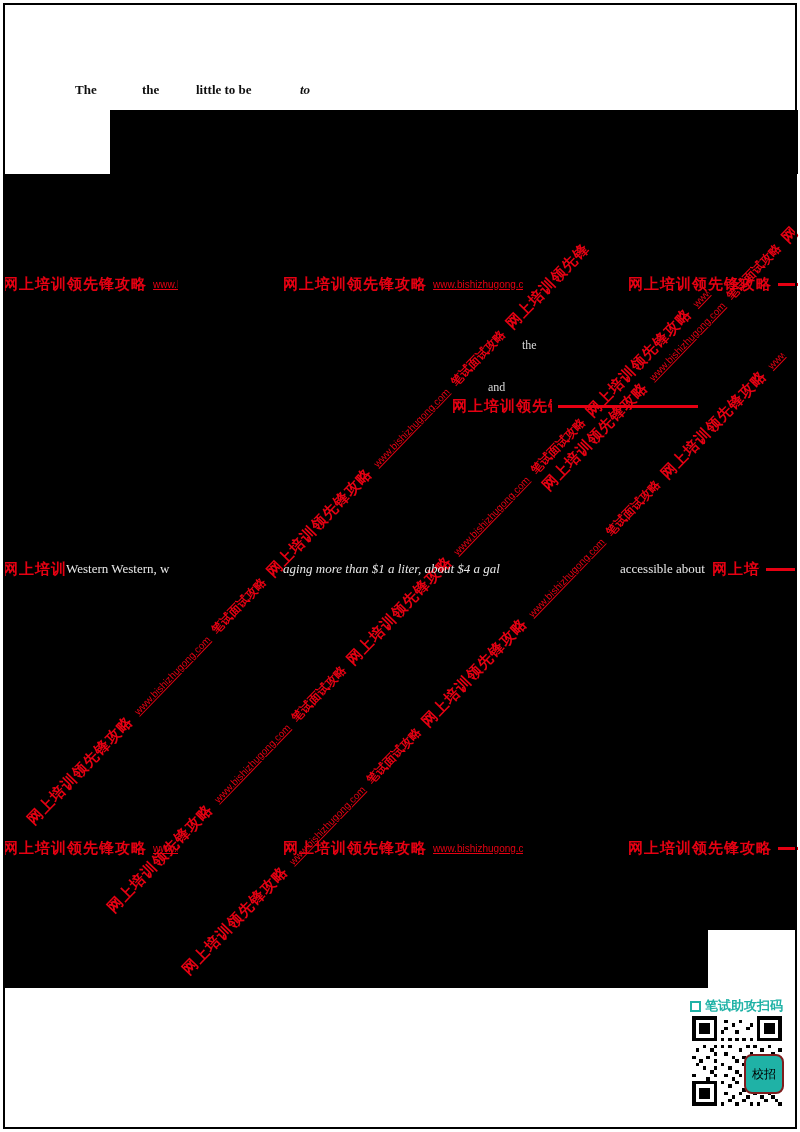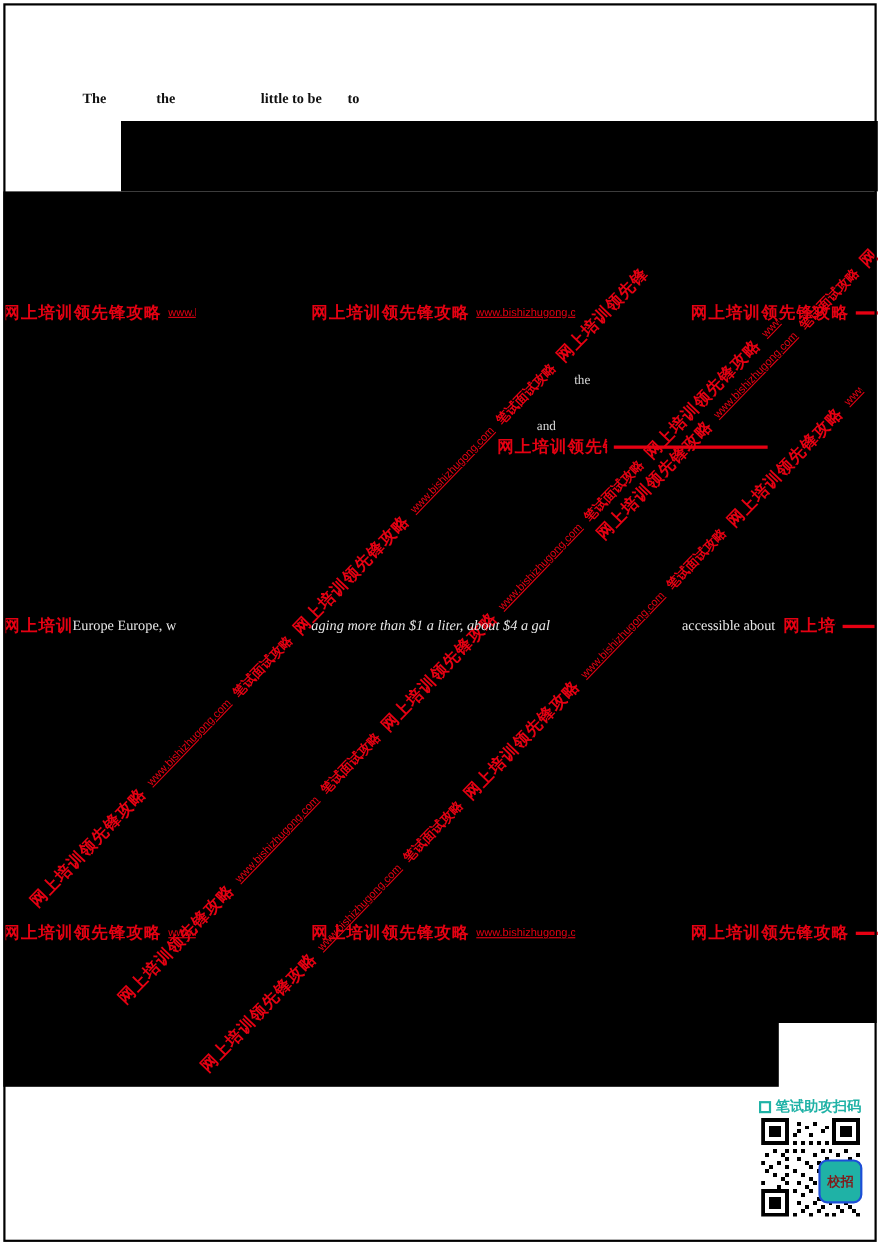--- a/index.html
+++ b/index.html
@@ -38,38 +38,38 @@
   .qr-label{
     position:absolute;left:690px;top:998px;width:122px;height:16px;
     display:flex;align-items:center;gap:4px;
     color:var(--teal);font-weight:700;font-size:13px;white-space:nowrap;
   }
   .qr-mini{width:11px;height:11px;border:2px solid var(--teal);box-sizing:border-box;background:#fff;flex:none;}
   .qr{position:absolute;left:692px;top:1016px;width:90px;height:90px;background:#fff;}
   .qr svg{display:block;width:100%;height:100%;}
   .badge{
     position:absolute;left:744px;top:1054px;width:40px;height:40px;
-    background:var(--teal);border:2px solid #1d4ed8;border-radius:8px;box-sizing:border-box;
-    color:#7f1d1d;display:flex;align-items:center;justify-content:center;
-    font-size:12px;font-weight:700;
+    background:var(--teal);border:2px solid #7f1d1d;border-radius:8px;box-sizing:border-box;
+    color:#000000;display:flex;align-items:center;justify-content:center;
+    font-size:12px;font-weight:400;
   }
 </style>
 </head>
 <body>
 
 <div class="page">
 
   <div class="black" style="left:110px;top:110px;width:688px;height:64px;"></div>
   <div class="black" style="left:3px;top:174px;width:794px;height:756px;"></div>
   <div class="black" style="left:3px;top:930px;width:705px;height:58px;"></div>
 
   <span class="head-frag" style="left:75px;">The</span>
   <span class="head-frag" style="left:142px;">the</span>
-  <span class="head-frag" style="left:196px;margin-left:41px;">little to be</span>
-  <span class="head-frag" style="left:316px;">to</span>
+  <span class="head-frag" style="left:196px;">little to be</span>
+  <span class="head-frag" style="left:300px;font-style:italic;">to</span>
 
   <div class="diag" style="left:30px;top:812px;width:800px;">
     <span class="wm-big">网上培训领先锋攻略</span>
     <span class="wm-url">www.bishizhugong.com</span>
     <span class="wm-mid">笔试面试攻略</span>
     <span class="wm-big">网上培训领先锋攻略</span>
     <span class="wm-url">www.bishizhugong.com</span>
     <span class="wm-mid">笔试面试攻略</span>
     <span class="wm-big">网上培训领先锋攻略</span>
 
@@ -125,21 +125,21 @@
     <div class="bg" style="left:452px;max-width:260px;">
       <span class="wm-big" style="max-width:100px;overflow:hidden;">网上培训领先锋攻略</span>
       <span class="dash" style="width:140px;"></span>
     </div>
   </div>
 
   <div class="band" style="top:559px;">
     <div class="bg" style="left:3px;max-width:62px;">
       <span class="wm-big">网上培训领先锋攻略</span>
     </div>
-    <span class="eng" style="left:66px;">Europe Europe, w</span>
+    <span class="eng" style="left:66px;">Western Western, w</span>
     <span class="eng" style="left:283px;font-style:italic;">aging more than $1 a liter, about $4 a gal</span>
     <span class="eng" style="left:620px;">accessible about</span>
     <div class="bg" style="left:712px;max-width:86px;">
       <span class="wm-big" style="max-width:48px;overflow:hidden;">网上培训领先锋攻略</span>
       <span class="dash" style="width:30px;"></span>
     </div>
   </div>
 
   <span class="stray" style="left:522px;top:338px;">the</span>
   <span class="stray" style="left:488px;top:380px;">and</span>

